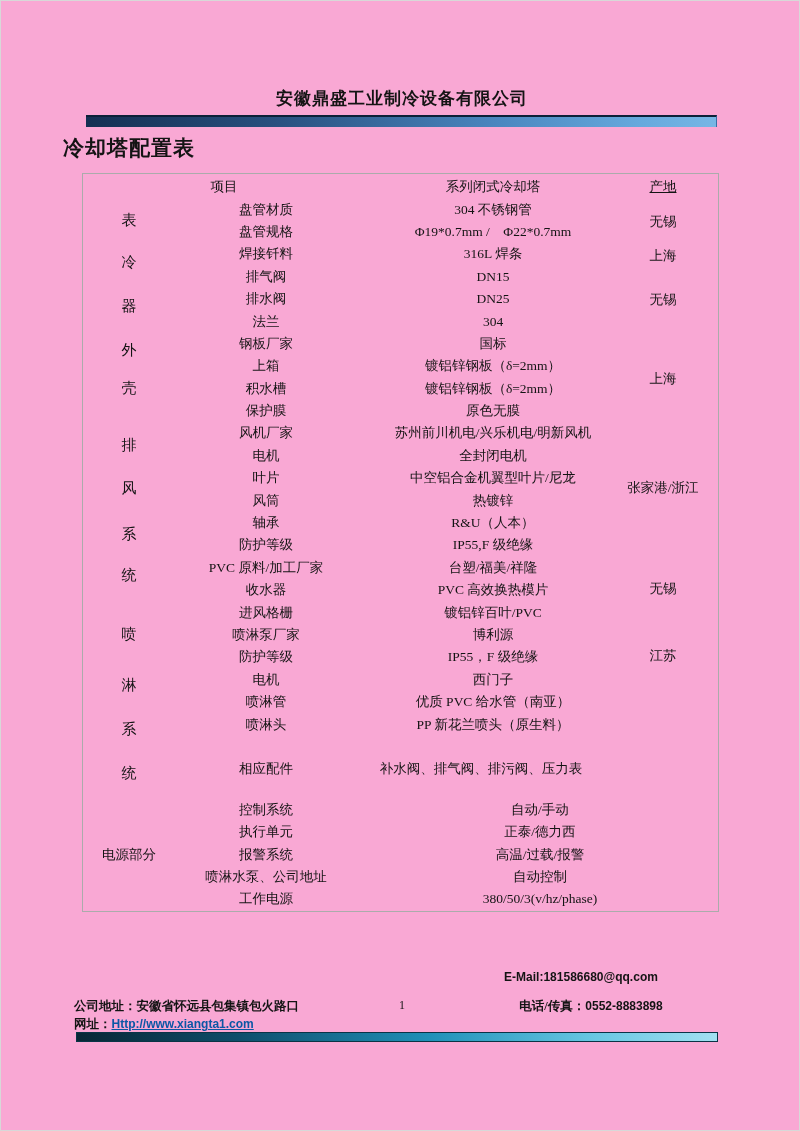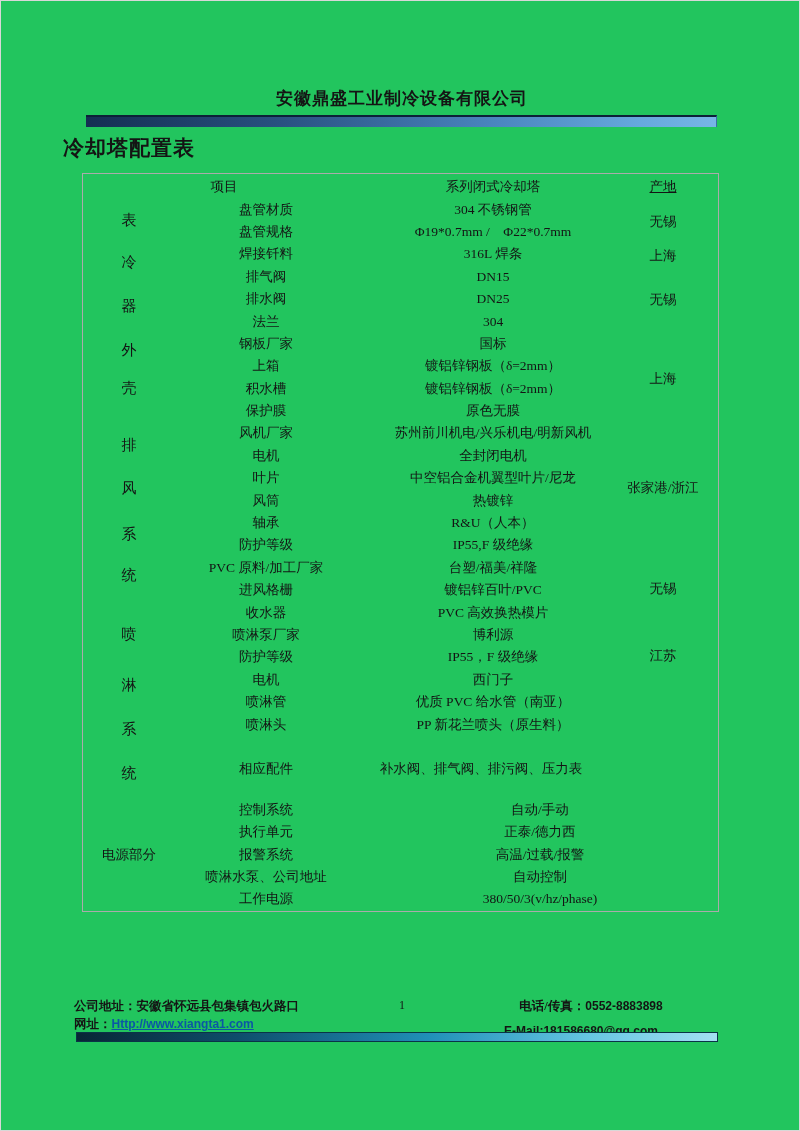--- a/index.html
+++ b/index.html
@@ -1,17 +1,17 @@
 <!DOCTYPE html>
 <html><head>
 <meta charset="utf-8">
 <style>
   html,body{margin:0;padding:0;background:#fff;}
   .page{
-    position:relative;width:800px;height:1131px;background:#22c55e;
+    position:relative;width:800px;height:1131px;background:#f9a8d4;
     border:1px solid #d8d8d8;box-sizing:border-box;overflow:hidden;
     font-family:"Liberation Serif","DejaVu Serif",serif;color:#141414;
   }
   
   .company{
     position:absolute;left:85px;top:86px;width:632px;text-align:center;
     font-size:17px;font-weight:700;letter-spacing:1px;
   }
   .top-bar{
     position:absolute;left:85px;top:114px;width:630px;height:10px;
@@ -48,22 +48,22 @@
   .place-abs{
     position:absolute;left:580px;transform:translate(-50%,-50%);white-space:nowrap;
   }
   
   .footer-line1-left{position:absolute;left:73px;top:997px;font-size:12.5px;font-weight:700;}
   .footer-line2-left{position:absolute;left:73px;top:1015px;font-size:12.5px;font-weight:700;}
   .page-num{position:absolute;left:85px;top:997px;width:632px;text-align:center;font-size:12px;}
   .footer-phone{position:absolute;left:455px;top:997px;width:270px;text-align:center;font-size:12.5px;font-weight:700;}
   .footer-phone .num{font-family:"Liberation Sans","DejaVu Sans",sans-serif;font-size:12px;}
   .footer-email{
-    position:absolute;left:445px;top:1023px;width:270px;text-align:center;
-    font-family:"Liberation Sans","DejaVu Sans",sans-serif;font-size:12px;font-weight:700;text-decoration:underline;
+    position:absolute;left:445px;top:969px;width:270px;text-align:center;
+    font-family:"Liberation Sans","DejaVu Sans",sans-serif;font-size:12px;font-weight:700;
   }
   .weblink{
     color:#0b57a5;text-decoration:underline;
     font-family:"Liberation Sans","DejaVu Sans",sans-serif;font-size:12px;font-weight:700;
   }
   .bottom-bar{
     position:absolute;left:75px;top:1031px;width:642px;height:10px;
     background:linear-gradient(to right,#082635 0%,#0e4d6b 25%,#2090b8 55%,#66c6e2 80%,#a2e0f2 100%);
     border:1px solid #0a3346;box-sizing:border-box;
   }
@@ -170,26 +170,26 @@
         </div>
       <div class="trow">
           <span class="c-label">防护等级</span>
           <span class="c-value">IP55,F 级绝缘</span>
         </div>
       <div class="trow">
           <span class="c-label">PVC 原料/加工厂家</span>
           <span class="c-value">台塑/福美/祥隆</span>
         </div>
       <div class="trow">
+          <span class="c-label">收水器</span>
+          <span class="c-value">PVC 高效换热模片</span>
+        </div>
+      <div class="trow">
           <span class="c-label">进风格栅</span>
           <span class="c-value">镀铝锌百叶/PVC</span>
-        </div>
-      <div class="trow">
-          <span class="c-label">收水器</span>
-          <span class="c-value">PVC 高效换热模片</span>
         </div>
       <div class="trow">
           <span class="c-label">喷淋泵厂家</span>
           <span class="c-value">博利源</span>
         </div>
       <div class="trow">
           <span class="c-label">防护等级</span>
           <span class="c-value">IP55，F 级绝缘</span>
         </div>
       <div class="trow">

